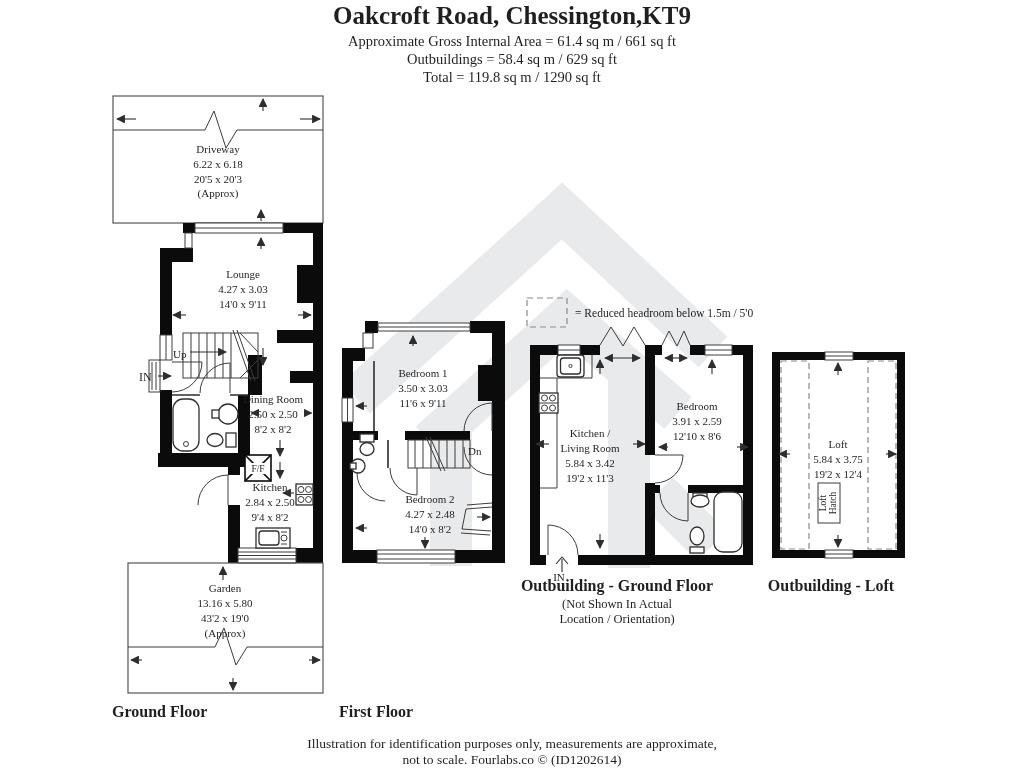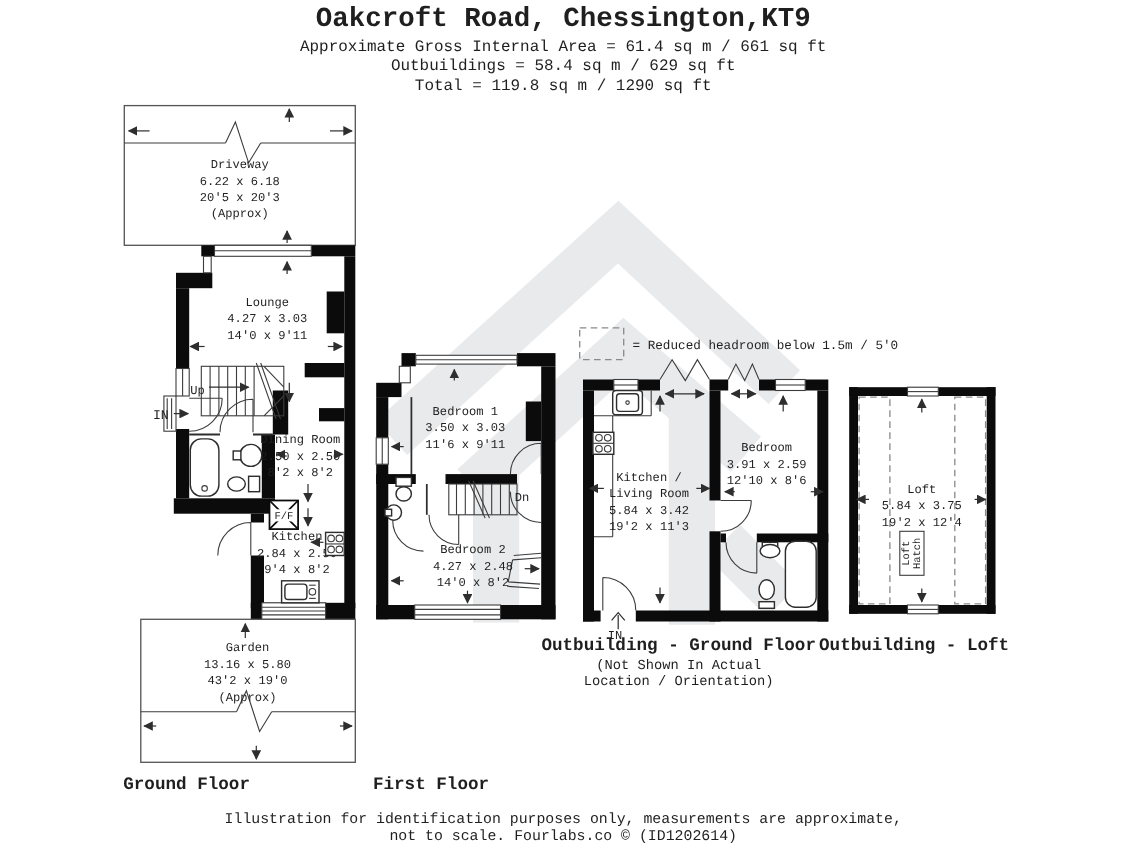--- a/index.html
+++ b/index.html
@@ -1,17 +1,17 @@
 <!DOCTYPE html>
 <html><head>
 <meta charset="utf-8">
 <style>
   html,body{margin:0;padding:0;background:#fff;}
   #stage{position:relative;width:1024px;height:768px;background:#fff;overflow:hidden;
-         font-family:Liberation Mono, monospace;}
+         font-family:Liberation Serif, serif;}
   svg{position:absolute;left:0;top:0;}
   .wall{fill:#0b0b0b;stroke:none;}
   .thin{stroke:#3c3c3c;stroke-width:1;fill:none;}
   .thin2{stroke:#2e2e2e;stroke-width:1.6;fill:none;}
   .outline{stroke:#555;stroke-width:1.2;fill:#ffffff;}
   .winline{stroke:#3c3c3c;stroke-width:1;fill:none;}
   .winbox{fill:#ffffff;stroke:#3c3c3c;stroke-width:1;}
   .fixture{fill:#ffffff;stroke:#2e2e2e;stroke-width:1.3;}
   .arr{stroke:#2e2e2e;stroke-width:1.1;fill:none;}
   .dash{fill:none;stroke:#8a8a8a;stroke-width:1.2;stroke-dasharray:6 4;}

